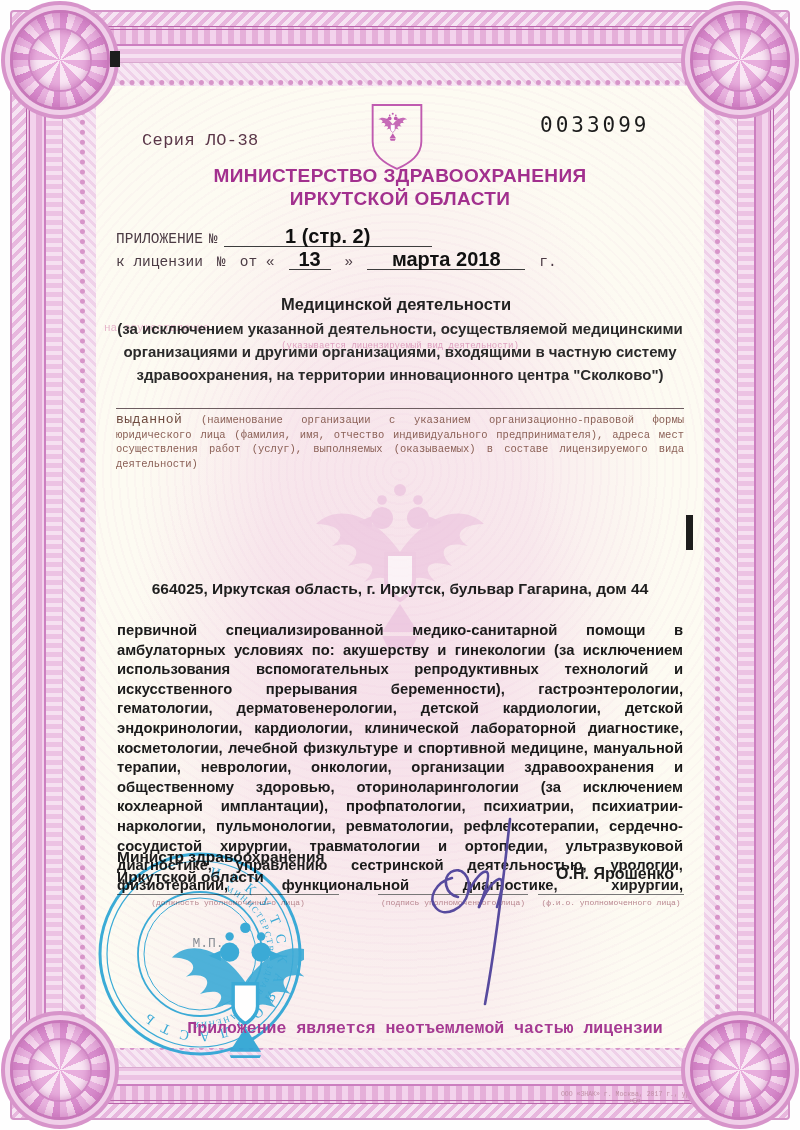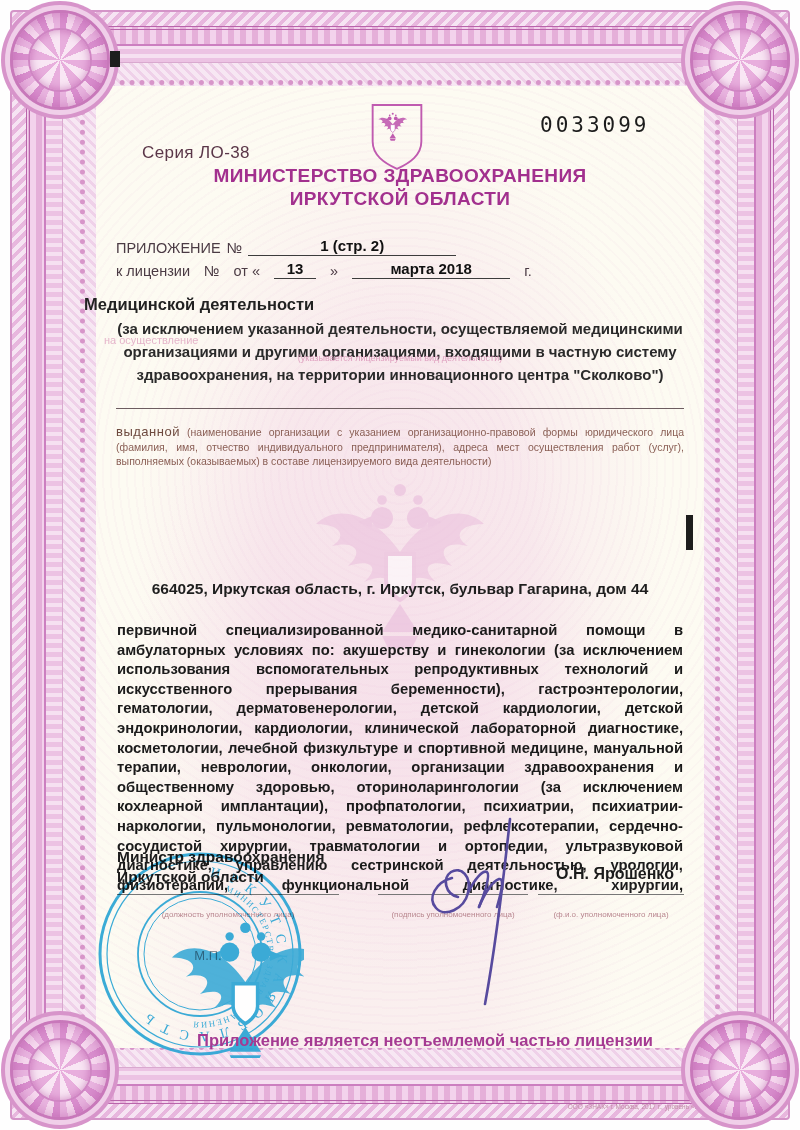--- a/index.html
+++ b/index.html
@@ -31,33 +31,33 @@
       box-shadow:0 0 0 5px #f0cfe9,0 0 0 9px #d794ca,inset 0 0 14px rgba(160,50,140,.4);}
   .rosette::after{content:"";position:absolute;inset:15px;border-radius:50%;
       background:repeating-conic-gradient(#e8aedd 0 22.5deg,#f9e6f4 22.5deg 45deg);
       border:2px solid #cf86c3;box-shadow:inset 0 0 8px rgba(170,60,150,.5);}
   .ros-tl{left:10px;top:10px}.ros-tr{right:10px;top:10px}
   .ros-bl{left:10px;bottom:10px}.ros-br{right:10px;bottom:10px}
   .artifact{position:absolute;background:#1d1d1d;z-index:9;}
   
   .content{position:absolute;inset:0;z-index:4;}
   .abs{position:absolute;}
-  .serif{font-family:Liberation Sans, sans-serif;margin-top:12px;}
+  .serif{font-family:Liberation Mono, monospace;}
   .series{left:142px;top:131px;font-size:17px;color:#5a3648;letter-spacing:.4px;}
   .serial{left:540px;top:113px;width:150px;text-align:left;
       font-family:"DejaVu Sans Mono",monospace;font-size:21px;letter-spacing:3px;color:#1c1c1c;}
   .ministry{left:100px;width:600px;text-align:center;font-weight:bold;font-size:19px;
       color:#a2308e;letter-spacing:.4px;}
   .m1{top:165px}.m2{top:188px}
   .label{color:#4b3b44;font-size:14.5px;}
   .row{left:116px;top:228px;width:570px;display:flex;align-items:flex-end;gap:6px;}
   .row2{top:251px;gap:14px;}
   .u-field{display:inline-block;border-bottom:1.4px solid #3c3c3c;text-align:center;
-      font-weight:bold;font-size:15px;color:#111;padding:0 4px 1px 4px;line-height:17px;}
-  .title-act{left:84px;top:295px;width:600px;text-align:left;font-weight:bold;
+      font-weight:bold;font-size:20px;color:#111;padding:0 4px 1px 4px;line-height:17px;}
+  .title-act{left:96px;top:295px;width:600px;text-align:center;font-weight:bold;
       font-size:16.5px;color:#222;}
   .note-act{left:100px;top:317px;width:600px;text-align:center;font-weight:bold;
       font-size:15px;line-height:23px;color:#2a2a2a;}
   .preprint{color:#d98fb5;font-weight:normal;}
   .pp1{left:104px;top:322px;font-size:11px;opacity:.65;}
   .pp2{left:100px;top:341px;width:600px;text-align:center;font-size:9px;opacity:.8;}
   .rule-top{left:116px;top:408px;width:568px;border-top:1px solid #6d5d60;height:0;}
   .issued{left:116px;top:413px;width:568px;color:#8a5f55;font-size:10.5px;line-height:14.5px;
       text-align:justify;}
   .issued b{font-size:13px;color:#6e4a3f;font-weight:normal;letter-spacing:.5px;}

